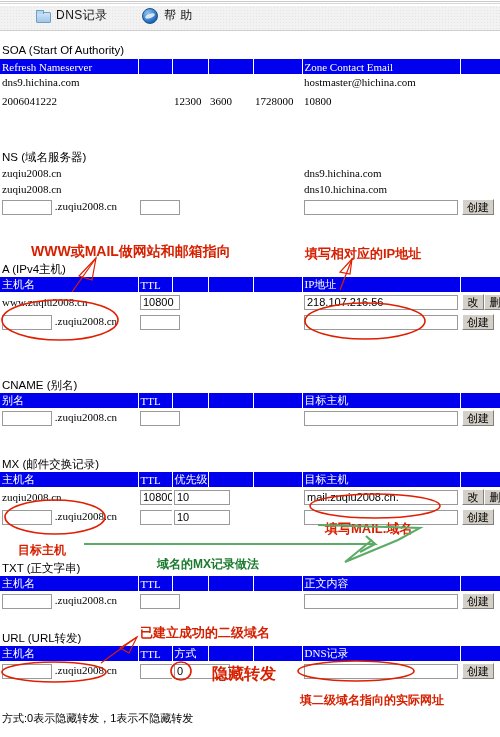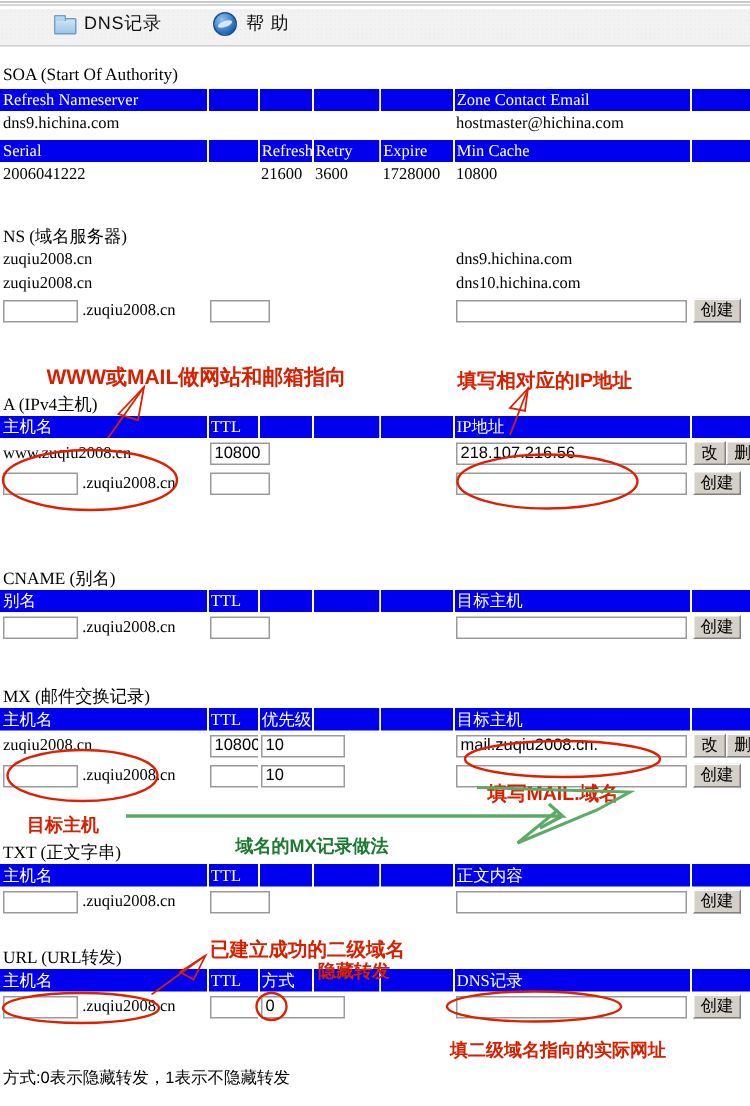--- a/index.html
+++ b/index.html
@@ -31,21 +31,21 @@
     background:#b5d6ef;border:1px solid #6f9ec4;border-bottom:none;border-radius:1px 1px 0 0;}
   .help-ico{width:14px;height:14px;border-radius:50%;
     background:radial-gradient(circle at 35% 30%,#8fc4ee,#1b62b5 75%);
     border:1px solid #14508f;display:inline-block;position:relative;}
   .help-ico:after{content:"";position:absolute;left:2px;top:5px;width:10px;height:4px;
     background:#eaf4fd;border-radius:50%;transform:rotate(-20deg);opacity:.85;}
 
   
   .sec-title{
     position:absolute;left:2px;
-    font-family:Liberation Serif, serif;
+    font-family:Liberation Sans, sans-serif;
     font-size:11.5px;white-space:nowrap;
   }
   table.dns{
     position:absolute;left:0;width:500px;border-collapse:collapse;
     table-layout:fixed;font-size:11px;
   }
   table.dns td{padding:0 0 0 2px;height:16px;vertical-align:middle;white-space:nowrap;overflow:hidden;}
   table.dns tr.hdr td{
     background:#0000ee;color:#ffffff;height:15px;
     border-right:1px solid #ffffff;font-size:11px;
@@ -134,33 +134,24 @@
   <colgroup>
       <col style="width:138px">
       <col style="width:34px">
       <col style="width:36px">
       <col style="width:45px">
       <col style="width:49px">
       <col style="width:158px">
       <col style="width:40px">
     </colgroup>
   <tbody>
-      <tr class="hdr">
-    <td>Serial</td>
-    <td></td>
-    <td>Refresh</td>
-    <td>Retry</td>
-    <td>Expire</td>
-    <td>Min Cache</td>
-    <td></td>
-  </tr>
   <tr class="data">
     <td>2006041222</td>
     <td></td>
-    <td>21600</td>
+    <td>12300</td>
     <td>3600</td>
     <td>1728000</td>
     <td>10800</td>
     <td></td>
   </tr>
 </tbody>
   </table>
 
 <div class="sec-title" style="top:150px">NS (域名服务器)</div>
 <table class="dns" style="top:165px">
@@ -438,21 +429,21 @@
 </tbody>
   </table>
 <div class="note" style="top:711px">方式:0表示隐藏转发，1表示不隐藏转发</div>
 
 <div class="anno red" style="left:31px;top:243px;font-size:14px;">WWW或MAIL做网站和邮箱指向</div>
 <div class="anno red" style="left:305px;top:245px;font-size:13px;">填写相对应的IP地址</div>
 <div class="anno red" style="left:325px;top:520px;font-size:13px;">填写MAIL.域名</div>
 <div class="anno red" style="left:18px;top:542px;font-size:12px;">目标主机</div>
 <div class="anno green" style="left:157px;top:556px;font-size:12px;">域名的MX记录做法</div>
 <div class="anno red" style="left:140px;top:624px;font-size:13px;">已建立成功的二级域名</div>
-<div class="anno red" style="left:212px;top:639px;font-size:12px;">隐藏转发</div>
+<div class="anno red" style="left:212px;top:664px;font-size:16px;">隐藏转发</div>
 <div class="anno red" style="left:300px;top:692px;font-size:12px;">填二级域名指向的实际网址</div>
 
 <svg class="ovl" viewBox="0 0 500 737">
 
   <ellipse cx="60" cy="320" rx="58" ry="20" fill="none" stroke="#e01e00" stroke-width="1.6"></ellipse>
 
   <ellipse cx="365" cy="321" rx="60" ry="18" fill="none" stroke="#e01e00" stroke-width="1.6"></ellipse>
 
   <path d="M96,258 L72,292" fill="none" stroke="#e01e00" stroke-width="1.2"></path>
   <path d="M96,258 L79,276 L92,280 Z" fill="none" stroke="#e01e00" stroke-width="1.2"></path>

